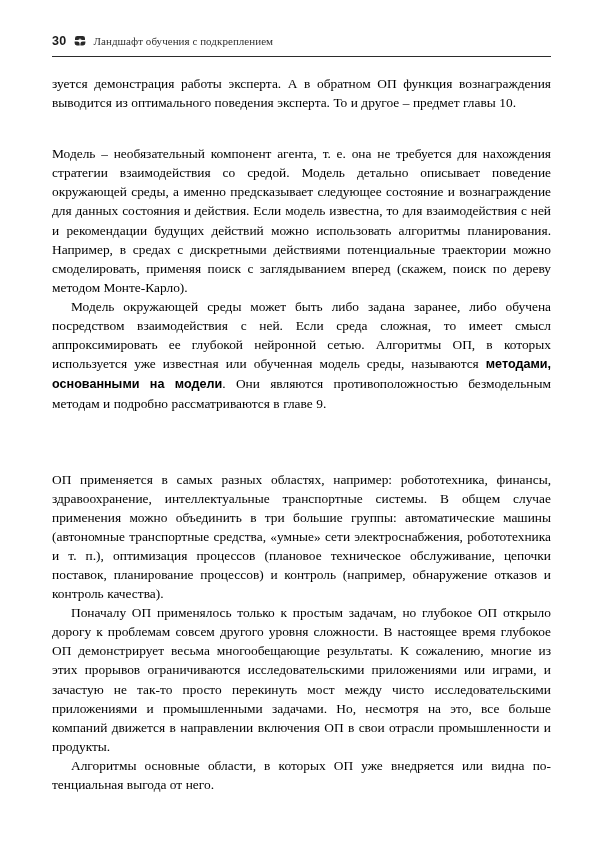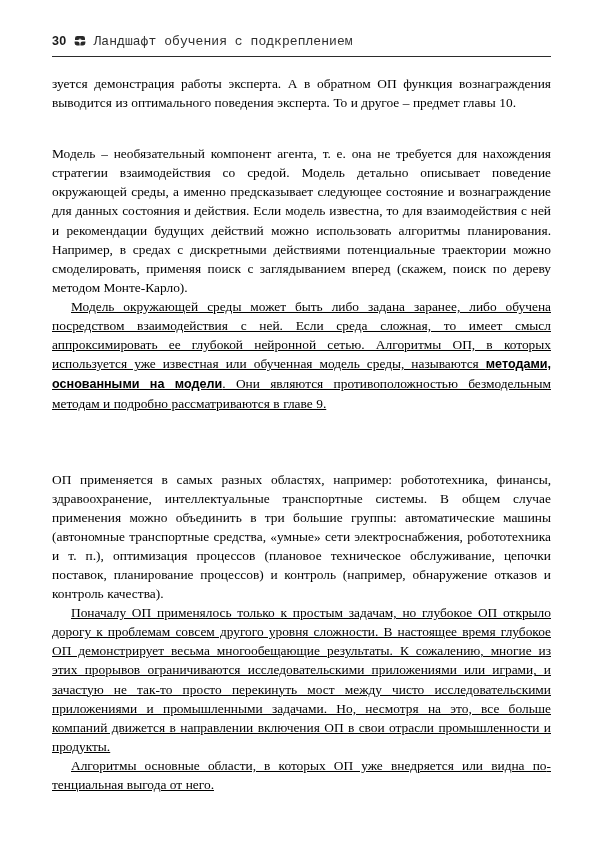--- a/index.html
+++ b/index.html
@@ -63,22 +63,22 @@
     box-shadow: 5.4px 5.4px 0 0 #2a2a2a;
   }
   .head-ornament::after {
     left: 5.9px; top: 0.5px;
     width: 4.6px; height: 4.6px;
     border-radius: 0 50% 0 50%;
     box-shadow: -5.4px 5.4px 0 0 #2a2a2a;
   }
 
   .head-title {
-    font-family: Liberation Mono, monospace;
-    font-size: 13px;
+    font-family: Liberation Serif, serif;
+    font-size: 11px;
     font-weight: normal;
     color: #2f2f2f;
     letter-spacing: 0.05px;
   }
 
   .head-rule {
     width: 499px;
     height: 1px;
     background: #2b2b2b;
     margin-top: 2px;
@@ -96,21 +96,20 @@
     color: #000000;
     text-align: justify;
     text-justify: inter-word;
     margin: 0;
     hyphens: manual;
     word-spacing: 0.1px;
   }
 
   p.para.indent {
     text-indent: 19px;
-    text-decoration: underline;
   }
 
   .bold-term {
     font-family: "Liberation Sans", sans-serif;
     font-weight: bold;
     font-size: 12.6px;
   }
 
   
   h2.h-sub {

